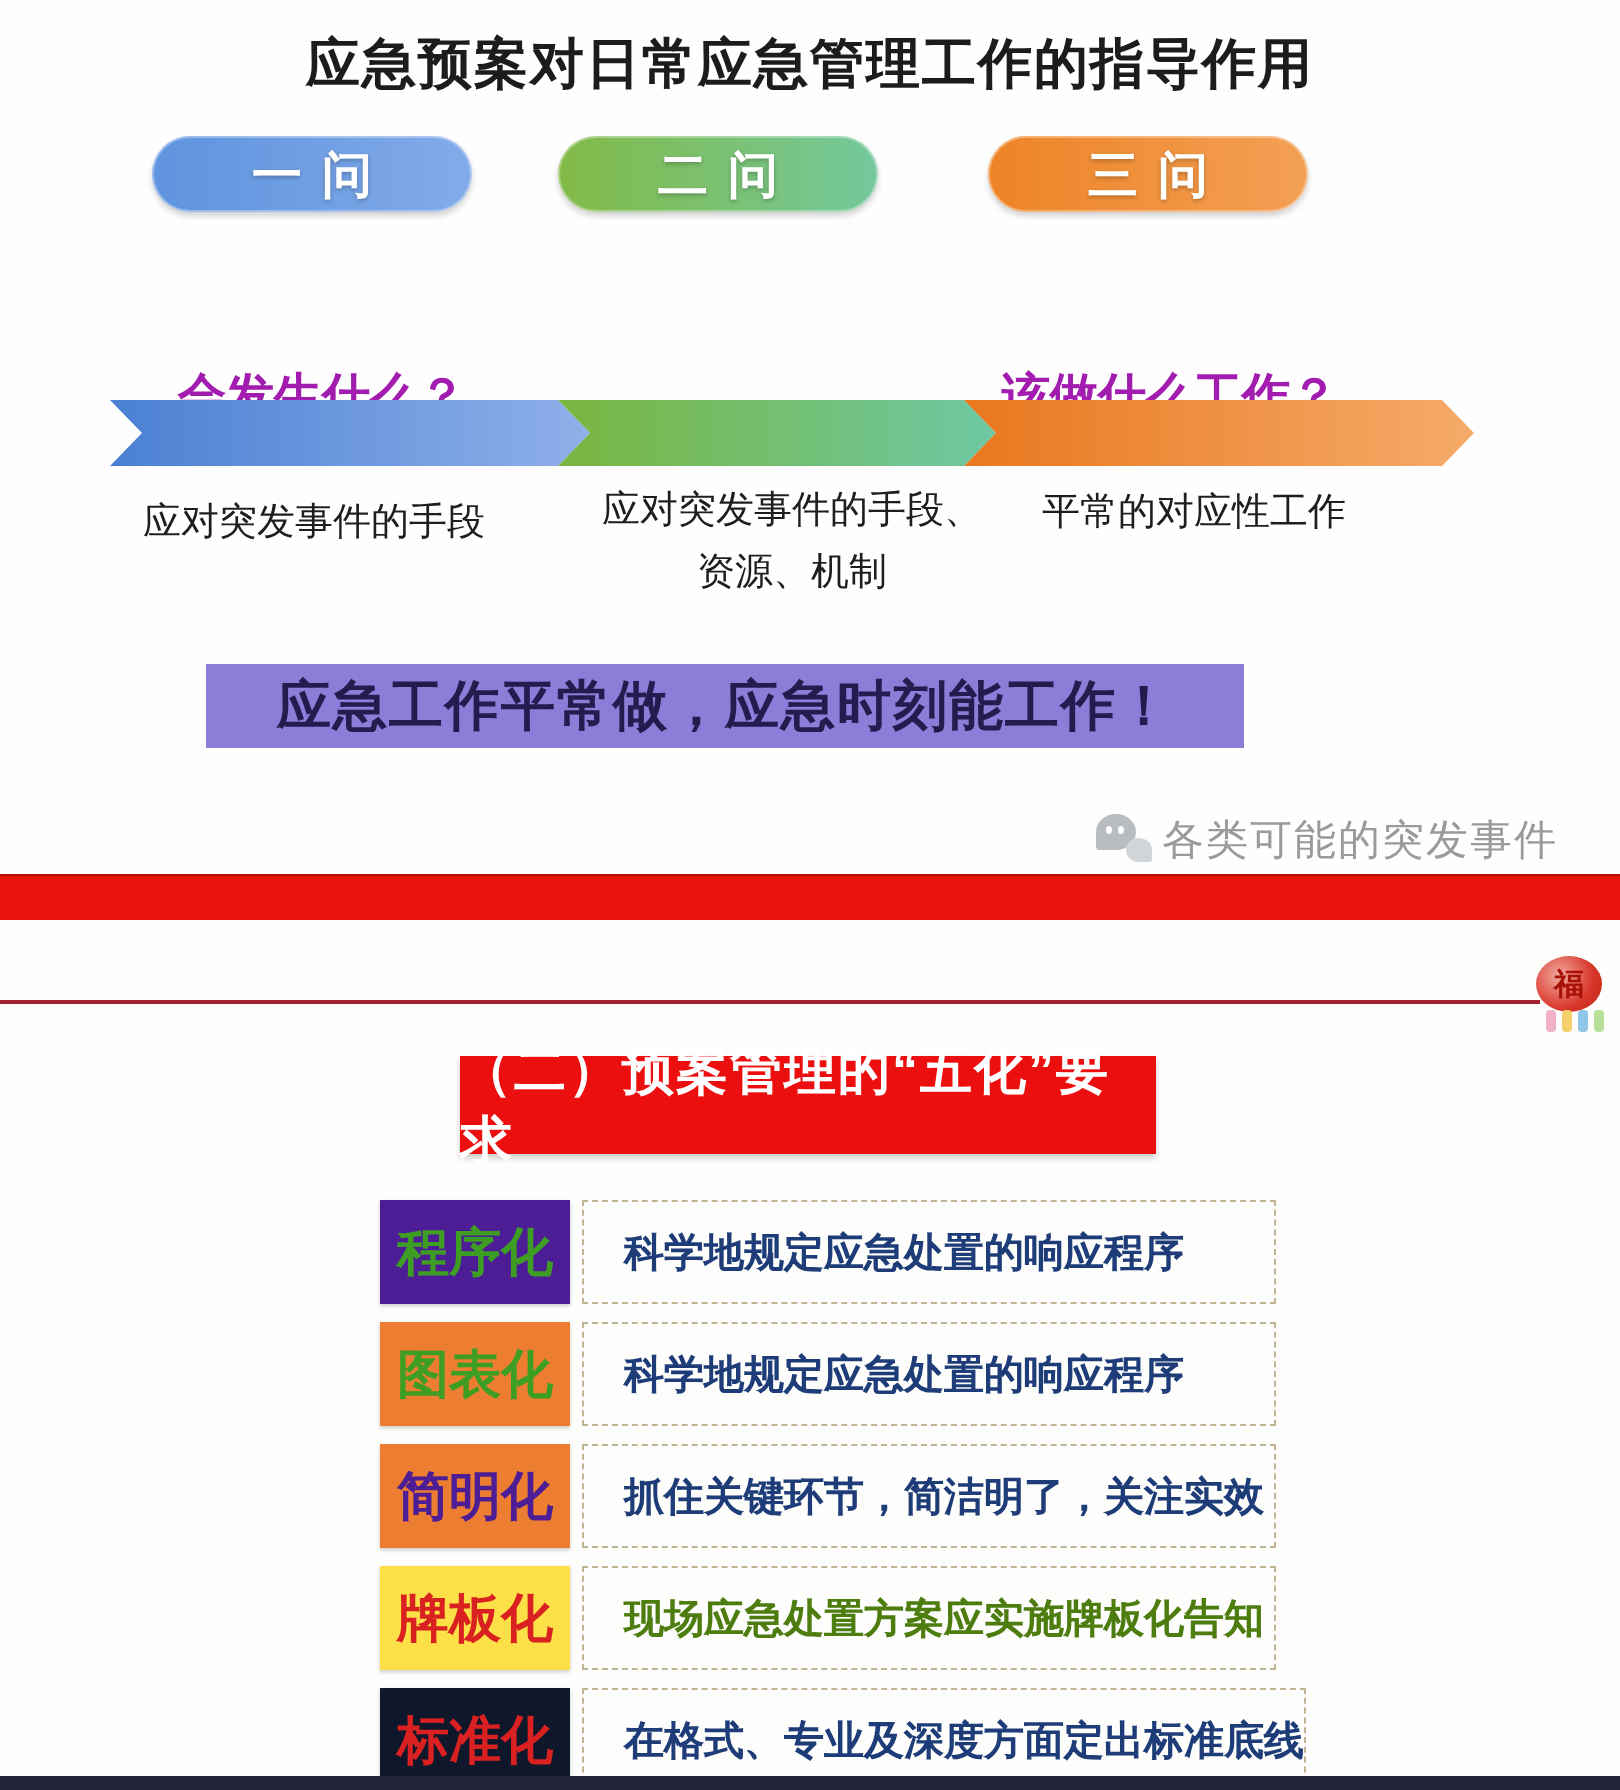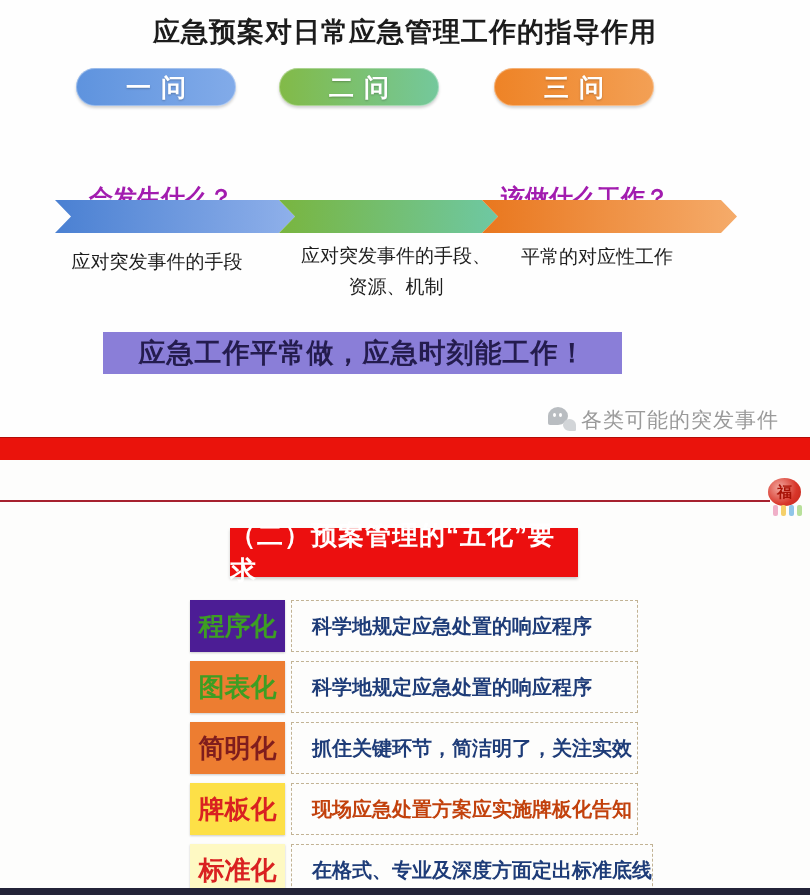--- a/index.html
+++ b/index.html
@@ -225,31 +225,31 @@
         <div class="row-label" style="color: rgb(61, 158, 35); background-color: #4c1d95;">程序化</div>
         <div class="row-desc" style="color: rgb(30, 60, 120);">科学地规定应急处置的响应程序</div>
       </div>
 
       <div class="row">
         <div class="row-label" style="color: rgb(61, 158, 35); background-color: rgb(237, 125, 49);">图表化</div>
         <div class="row-desc" style="color: rgb(30, 60, 120);">科学地规定应急处置的响应程序</div>
       </div>
 
       <div class="row">
-        <div class="row-label" style="color: #7f1d1d; background-color: rgb(237, 125, 49);">简明化</div>
+        <div class="row-label" style="color: #4c1d95; background-color: rgb(237, 125, 49);">简明化</div>
         <div class="row-desc" style="color: rgb(30, 60, 120); text-align: center;">抓住关键环节，简洁明了，关注实效</div>
       </div>
 
       <div class="row">
         <div class="row-label" style="color: rgb(217, 33, 33); background-color: #fde047;">牌板化</div>
-        <div class="row-desc" style="color: #c2410c; text-align: center;">现场应急处置方案应实施牌板化告知</div>
-      </div>
-
-      <div class="row">
-        <div class="row-label" style="color: rgb(217, 33, 33); background-color: #fef9c3;">标准化</div>
+        <div class="row-desc" style="color: #4d7c0f; text-align: center;">现场应急处置方案应实施牌板化告知</div>
+      </div>
+
+      <div class="row">
+        <div class="row-label" style="color: rgb(217, 33, 33); background-color: #0f172a;">标准化</div>
         <div class="row-desc" style="color: rgb(30, 60, 120);">在格式、专业及深度方面定出标准底线</div>
       </div>
 
     </div>
   </div>
 
   <div class="bottom-band"></div>
 
 </div>
 

